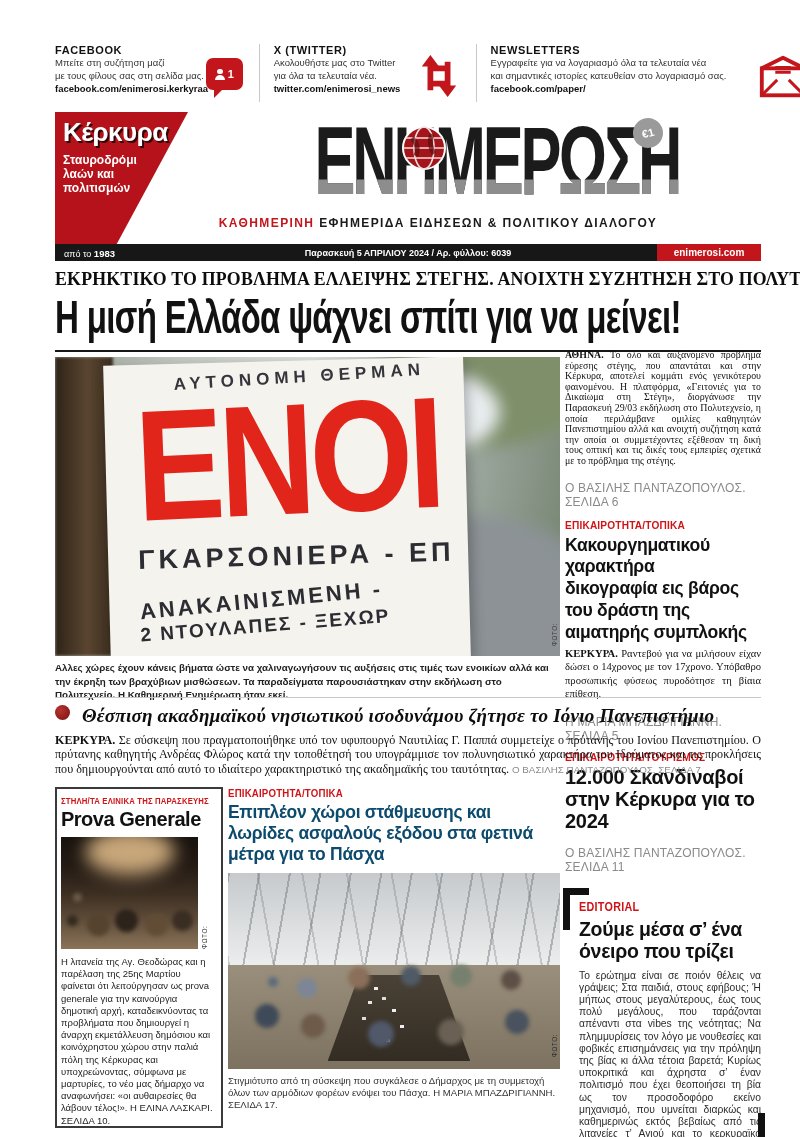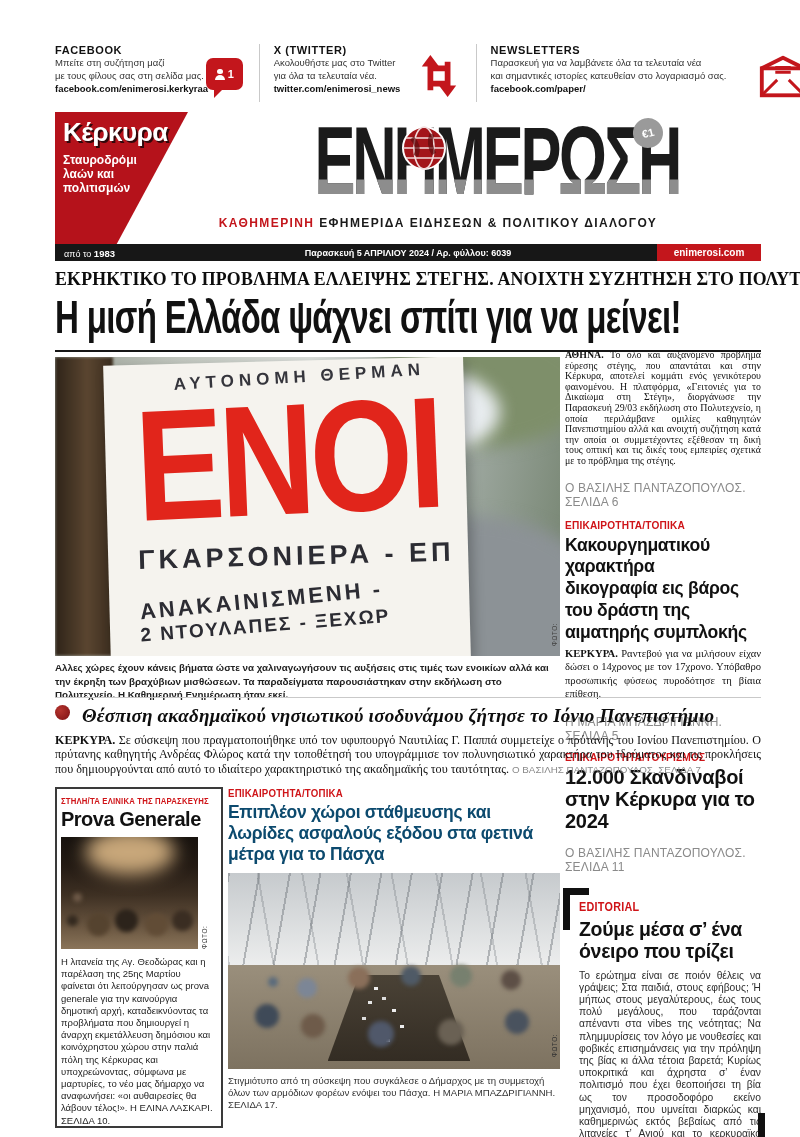--- a/index.html
+++ b/index.html
@@ -141,21 +141,21 @@
         <path d="M15 38 V15 h19"></path>
         <path d="M33 8 v23 h-19"></path>
       </g>
       <polygon points="15,1 24,13 6,13" fill="#c3161c"></polygon>
       <polygon points="33,45 24,33 42,33" fill="#c3161c"></polygon>
     </svg>
   </div>
   <div class="vdiv"></div>
   <div class="blk" style="width:305px">
     <div class="blk-title">NEWSLETTERS</div>
-    <div class="blk-line">Παρασκευή για να λαμβάνετε όλα τα τελευταία νέα</div>
+    <div class="blk-line">Εγγραφείτε για να λογαριασμό όλα τα τελευταία νέα</div>
     <div class="blk-line">και σημαντικές ιστορίες κατευθείαν στο λογαριασμό σας.</div>
     <div class="blk-link">facebook.com/paper/</div>
     <svg style="position:absolute;right:-48px;top:14px" width="52" height="46" viewBox="0 0 54 46">
       <rect x="5" y="14" width="44" height="28" fill="none" stroke="#c3161c" stroke-width="4"></rect>
       <path d="M5 14 L27 3 L49 14" fill="none" stroke="#c3161c" stroke-width="4" stroke-linejoin="round"></path>
       <path d="M5 42 L21 26 M49 42 L33 26" stroke="#c3161c" stroke-width="3" fill="none"></path>
       <path d="M19 13 h16 M19 18 h16" stroke="#c3161c" stroke-width="3"></path>
     </svg>
   </div>
 </div>

